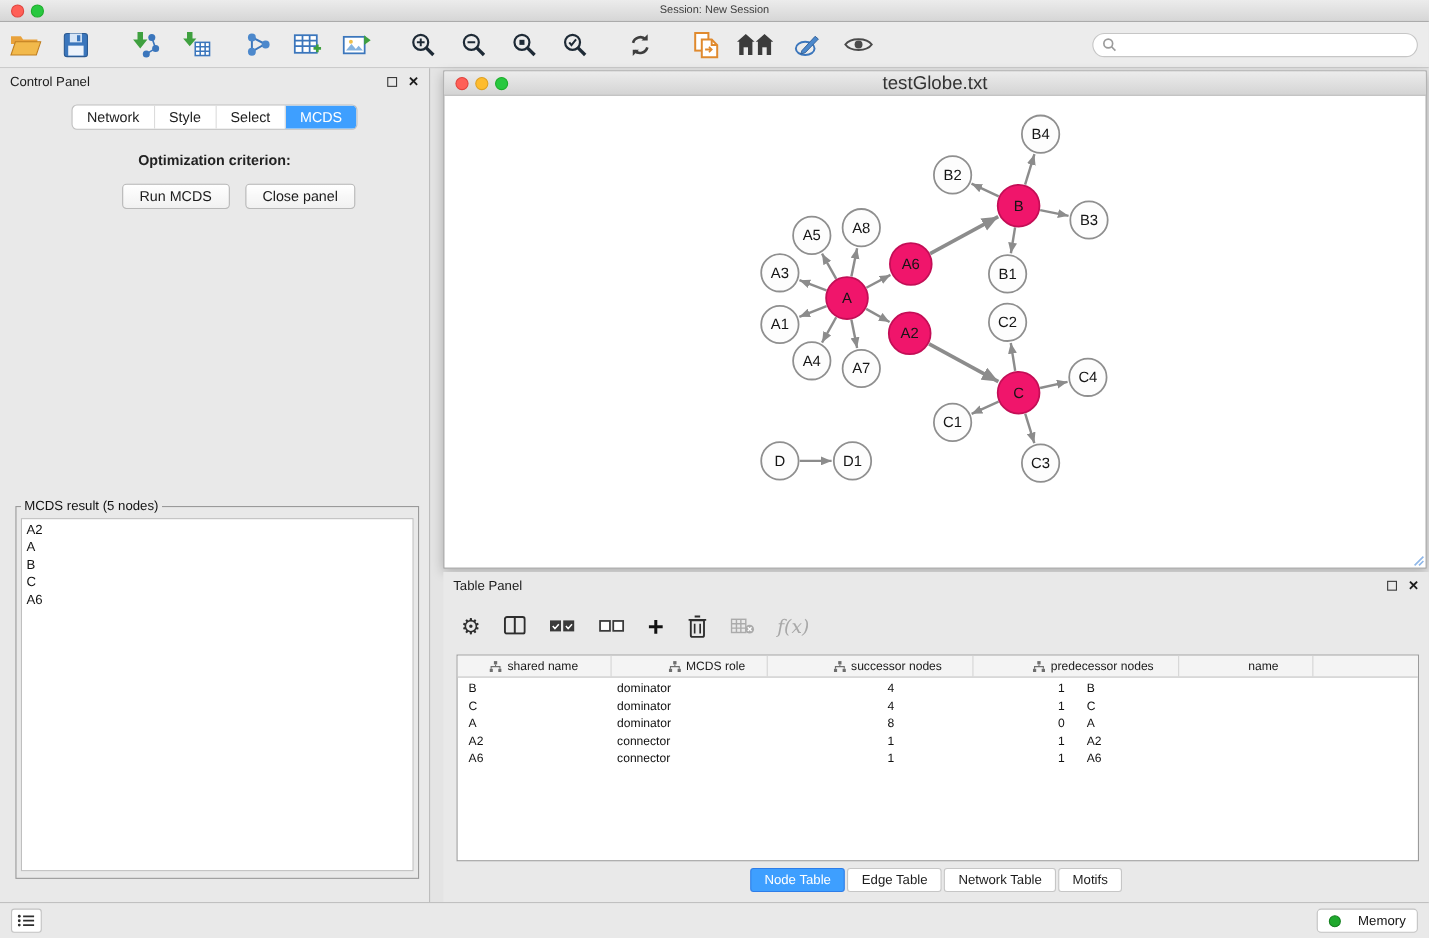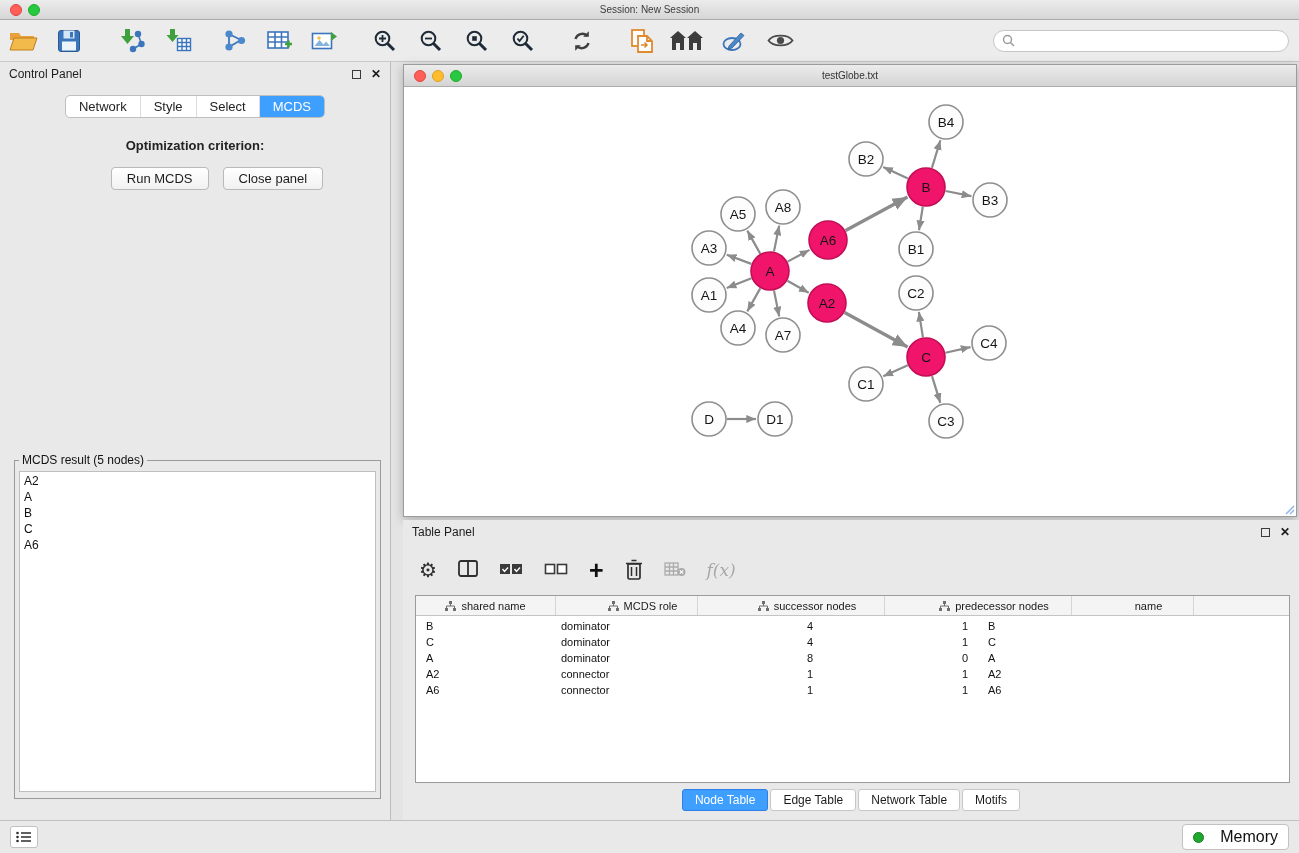--- a/index.html
+++ b/index.html
@@ -54,21 +54,21 @@
   .listbox { width:100%; height:100%; background:#fff; border:1px solid #BFBFBF; overflow:hidden; padding:1px 4px; }
   .list-item { font-size:12px; line-height:16px; color:#111; }
 
   
   #right-area { position:absolute; left:403px; right:0; top:62px; bottom:33px; }
 
   
   #network-window { position:absolute; top:2px; left:0; right:2px; height:453px; background:#fff;
     border:1px solid #9B9B9B; box-shadow:0 3px 10px rgba(0,0,0,0.25); }
   .win-titlebar { height:22px; background:linear-gradient(#ECECEC,#D4D4D4); border-bottom:1px solid #ACACAC;
-    text-align:center; line-height:22px; font-size:10px; color:#333; position:relative; }
+    text-align:center; line-height:22px; font-size:17px; color:#333; position:relative; }
   .win-titlebar .traffic { top:5px; }
   .net-canvas { position:absolute; left:0; right:0; top:22px; bottom:0; overflow:hidden; }
   .net-canvas svg { display:block; font-family:"Liberation Sans",sans-serif; }
   .resize-grip { position:absolute; right:1px; bottom:1px; }
 
   
   #table-panel { position:absolute; left:0; right:0; top:458px; bottom:0; background:#E9E9E9; }
   .tp-toolbar { position:absolute; top:27px; left:16px; right:14px; height:46px;
     display:flex; align-items:center; gap:21px; }
   .glyph-gear { font-size:20px; color:#2E2E2E; line-height:20px; }
@@ -94,21 +94,21 @@
   .ttab { display:inline-block; padding:3px 12px; background:#fff; border:1px solid #C6C6C6;
     border-radius:3px; font-size:12px; margin:0 1px; color:#1c1c1c; }
   .ttab.active { background:#3E9FFF; border-color:#2E7DE8; color:#fff; }
 
   
   #statusbar { position:absolute; bottom:0; left:0; right:0; height:33px; background:#E9E9E9;
     border-top:1px solid #C0C0C0; display:flex; align-items:center; padding:0 10px; }
   .status-list-btn { width:28px; height:22px; background:#fff; border:1px solid #C2C2C2; border-radius:3px;
     display:flex; align-items:center; justify-content:center; }
   .memory-btn { margin-left:auto; display:flex; align-items:center; gap:16px; background:#fff;
-    border:1px solid #C2C2C2; border-radius:4px; padding:3px 10px; font-size:16px; color:#111; }
+    border:1px solid #C2C2C2; border-radius:4px; padding:3px 10px; font-size:12px; color:#111; }
   .mem-dot { width:11px; height:11px; border-radius:50%; background:#1FA82D; border:1px solid #158020; }
 </style>
 </head>
 <body>
 
 <div id="titlebar">
   <div class="traffic">
     <span class="dot red"></span>
     <span class="dot green"></span>
   </div>

